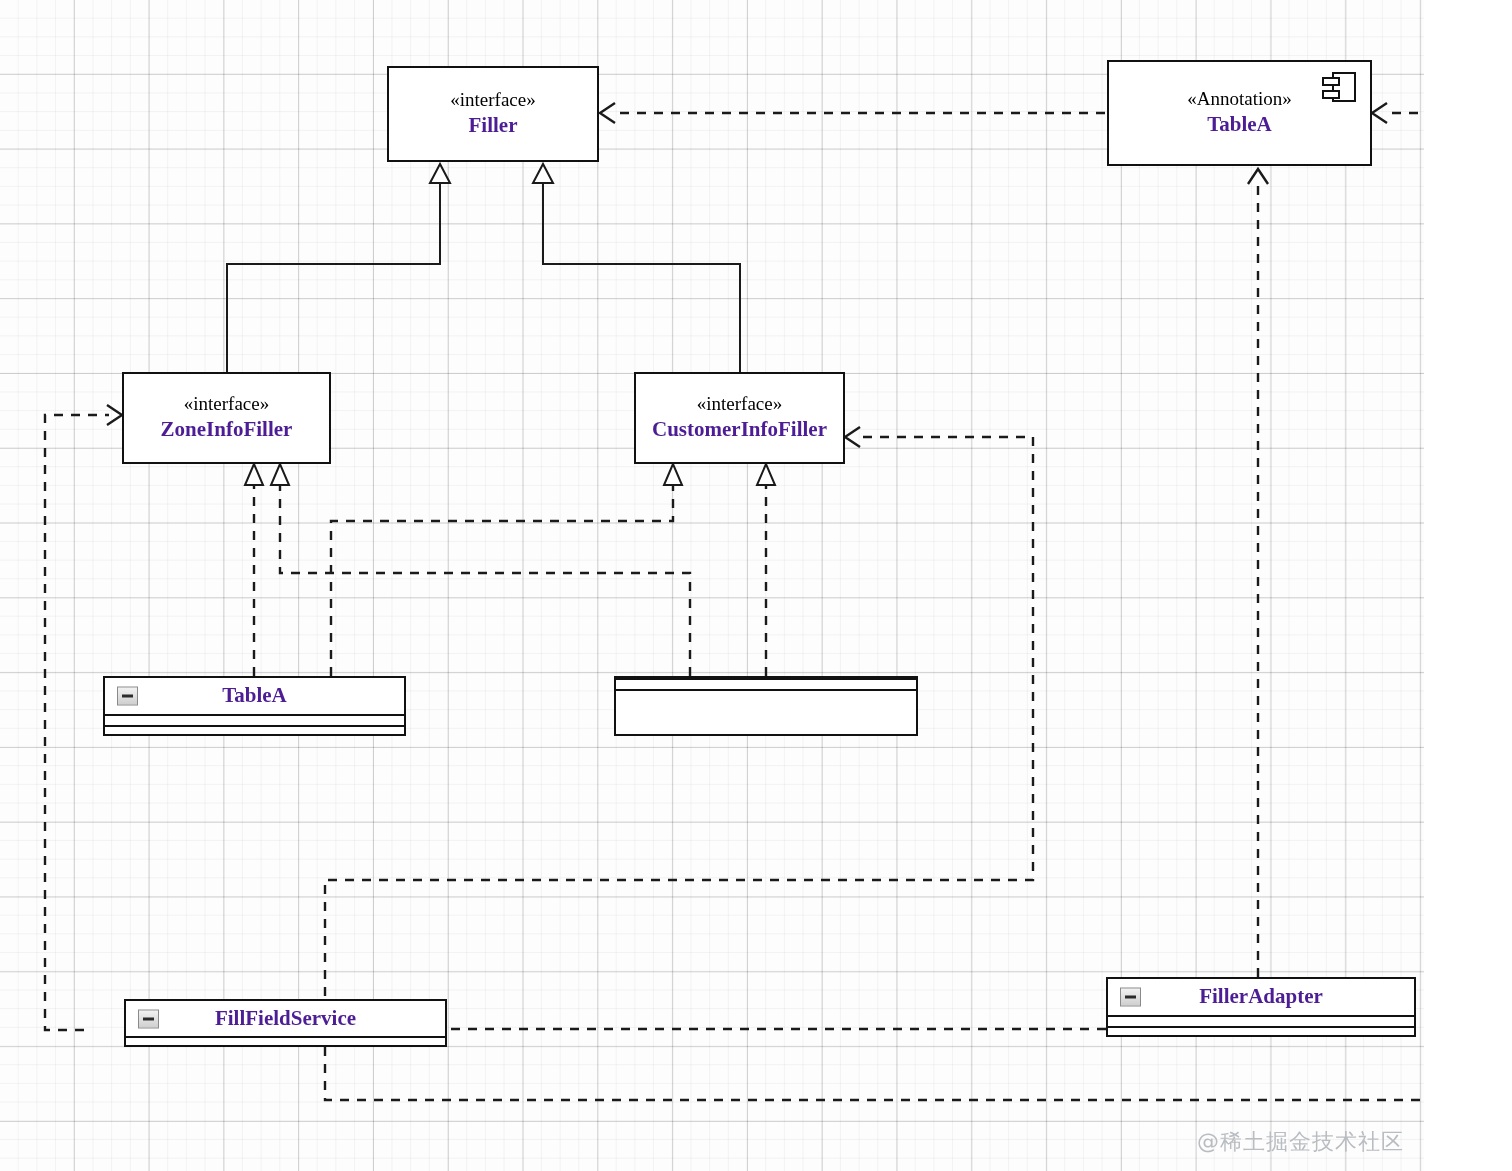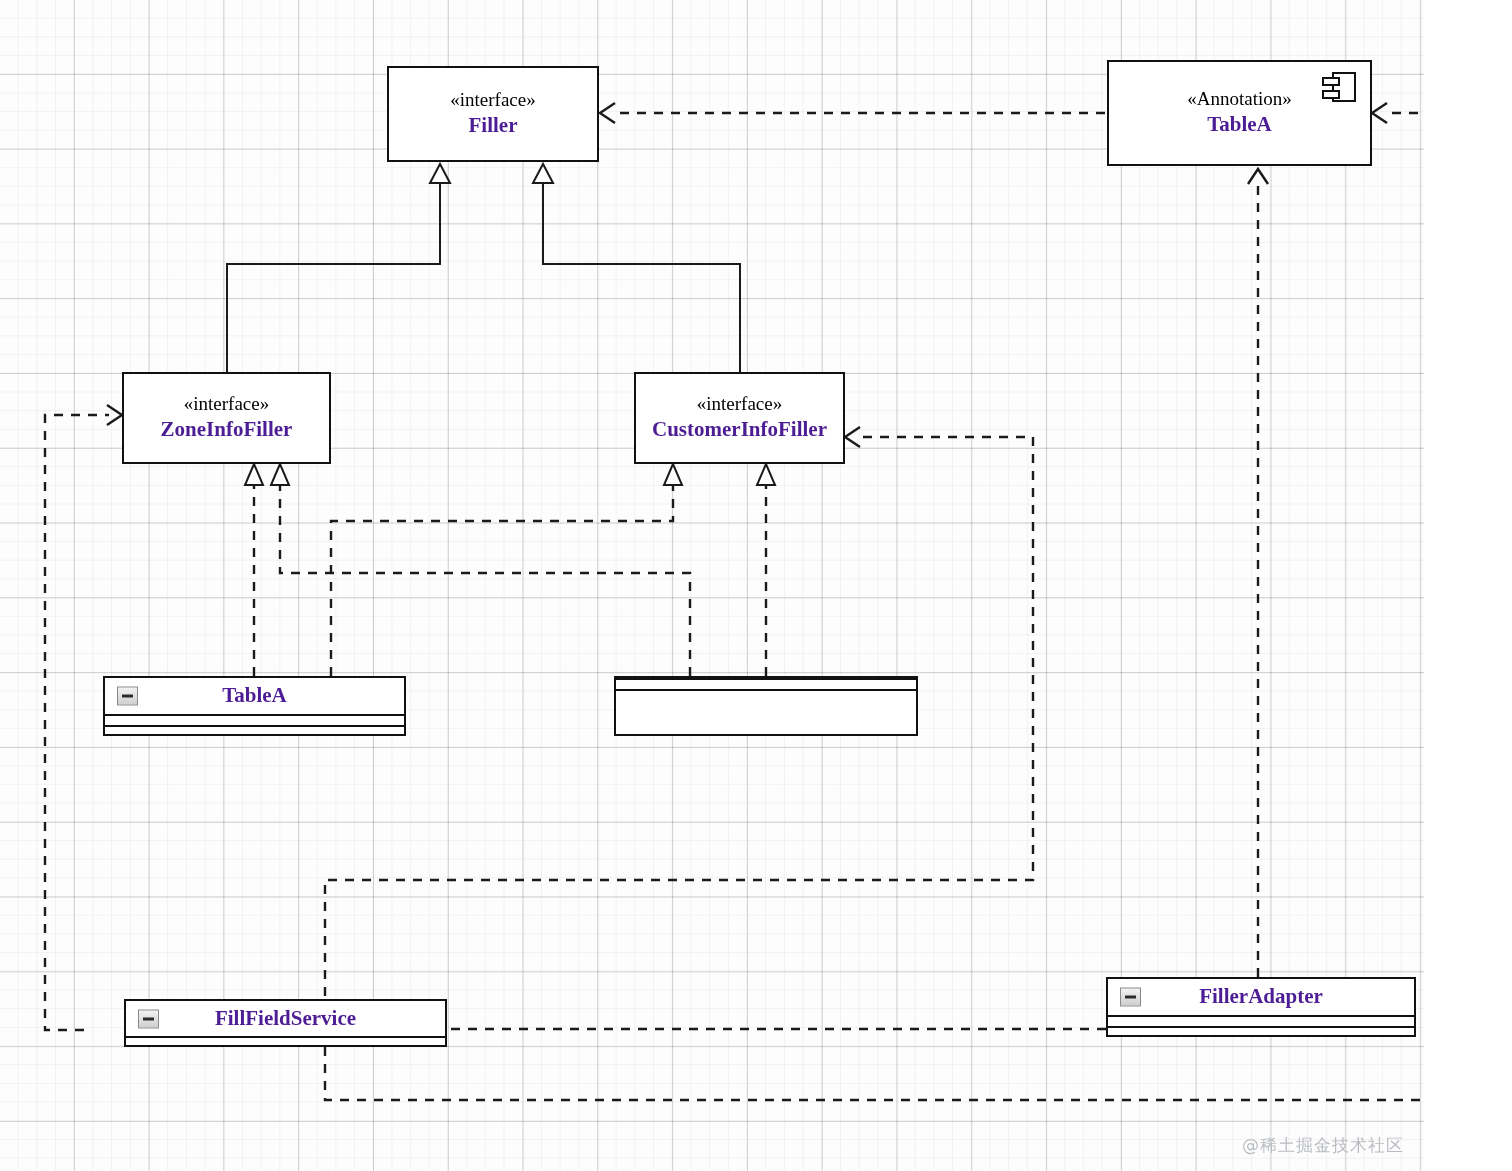--- a/index.html
+++ b/index.html
@@ -150,21 +150,21 @@
     box-sizing: border-box;
     background: #fff;
   }
   .annot-icon .tab.t1 { top: 5px; }
   .annot-icon .tab.t2 { top: 18px; }
 
   .watermark {
     position: absolute;
     right: 20px;
     bottom: 14px;
-    font-size: 17px;
+    font-size: 22px;
     color: #b9bdc2;
     font-family: "DejaVu Sans", sans-serif;
     letter-spacing: 1px;
     white-space: nowrap;
   }
 </style>
 </head>
 <body>
 
 <div id="canvas">

